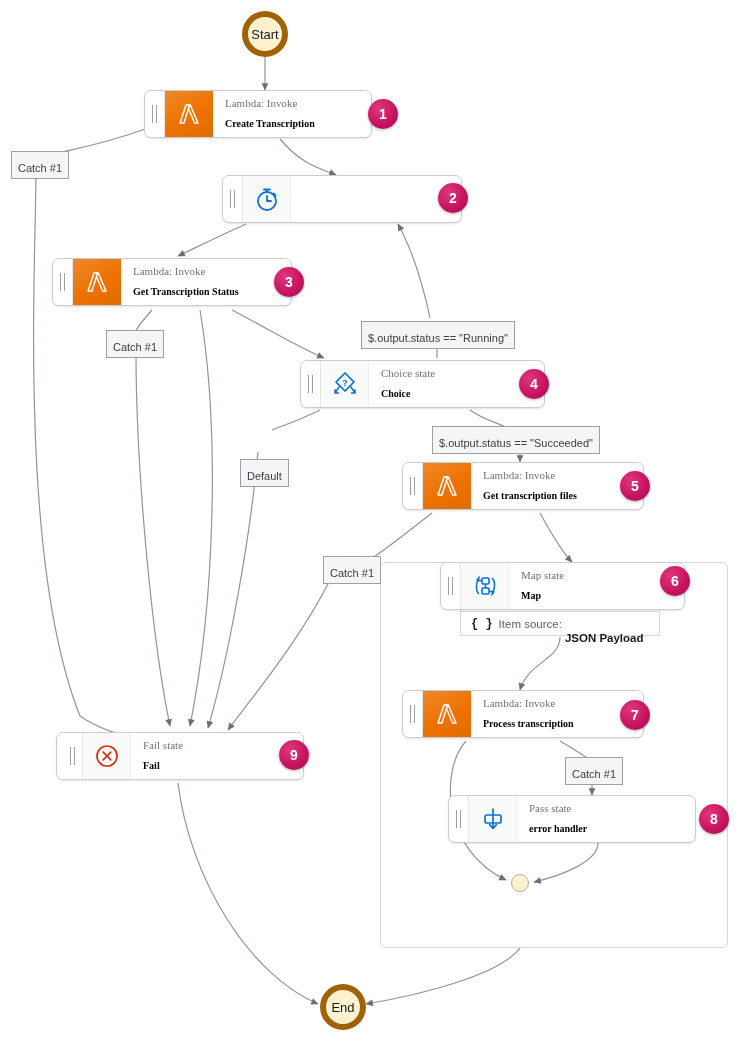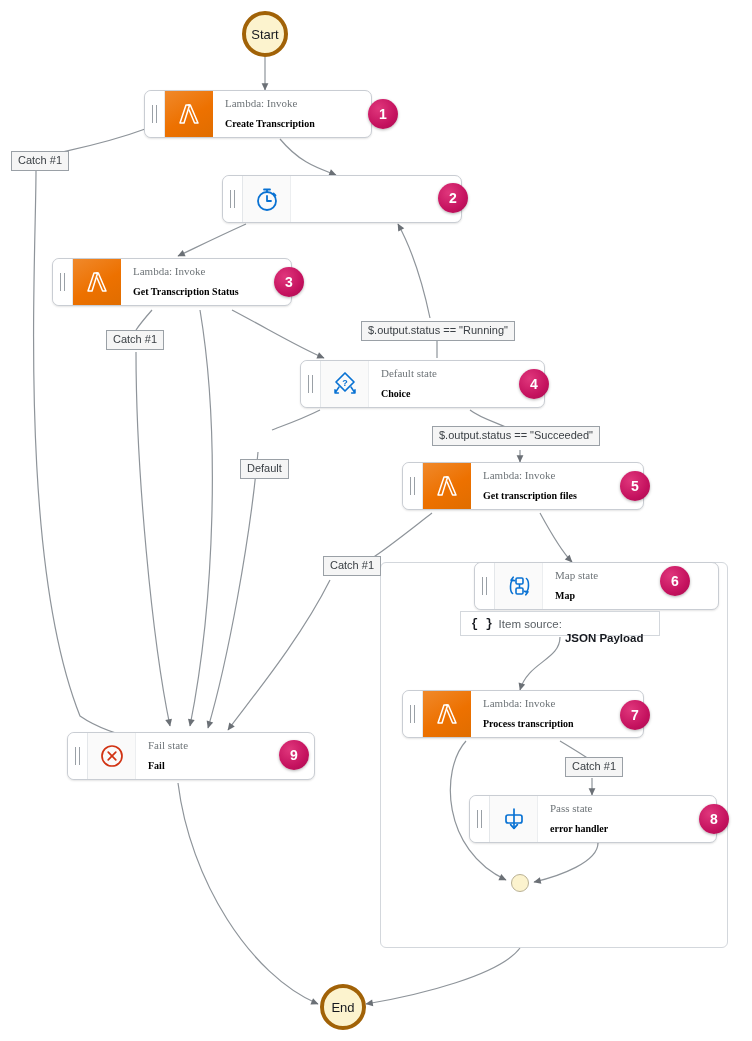--- a/index.html
+++ b/index.html
@@ -22,21 +22,21 @@
     height: 1041px;
     pointer-events: none;
   }
 
   
   .terminal {
     position: absolute;
     width: 46px; height: 46px;
     border-radius: 50%;
     background: #fcf3ce;
-    border: 4px solid #a16207;
+    border: 6px solid #a16207;
     display: flex; align-items: center; justify-content: center;
     font-size: 13px; color: #16191f;
   }
 
   
   .merge-dot {
     position: absolute;
     width: 18px; height: 18px;
     border-radius: 50%;
     background: #fcf3ce;
@@ -138,21 +138,21 @@
   }
   .subrow b { color: #16191f; margin-left: 3px; margin-top: 28px; }
 
   
   .elabel {
     position: absolute;
     background: #f5f5f5;
     border: 1px solid #9aa0a6;
     font-size: 11px;
     color: #3b4045;
-    padding: 2px 6px 3px;
+    padding: 10px 6px 3px;
     white-space: nowrap;
     line-height: 13px;
   }
 </style>
 </head>
 <body>
 
 <div id="canvas">
 
   <svg id="edge-layer" viewBox="0 0 752 1041" xmlns="http://www.w3.org/2000/svg">
@@ -288,21 +288,21 @@
       </div>
     <div class="ibox plain">
       <svg width="30" height="30" viewBox="0 0 30 30">
         <path d="M15,4 L24,13 L15,22 L6,13 Z" fill="none" stroke="#0972d3" stroke-width="1.7" stroke-linejoin="round"></path>
         <text x="15" y="17" font-size="9" fill="#0972d3" text-anchor="middle" font-family="Liberation Sans, sans-serif" font-weight="700">?</text>
         <path d="M9,18 L5,24 M5,24 L8.4,24 M5,24 L5,20.8" stroke="#0972d3" stroke-width="1.5" fill="none" stroke-linecap="round"></path>
         <path d="M21,18 L25,24 M25,24 L21.6,24 M25,24 L25,20.8" stroke="#0972d3" stroke-width="1.5" fill="none" stroke-linecap="round"></path>
       </svg>
     </div>
     <div class="labels">
-      <div class="lbl-type">Default state</div>
+      <div class="lbl-type">Choice state</div>
       <div class="lbl-name">Choice</div>
     </div>
   </div>
   <div class="badge" style="left:519px; top:369px;">
     <span>4</span>
   </div>
 
   <div class="node" style="left:402px; top:462px; width:242px;">
     <div class="grip">
         <i></i>
@@ -315,21 +315,21 @@
     </div>
     <div class="labels">
       <div class="lbl-type">Lambda: Invoke</div>
       <div class="lbl-name">Get transcription files</div>
     </div>
   </div>
   <div class="badge" style="left:620px; top:471px;">
     <span>5</span>
   </div>
 
-  <div class="node" style="left:440px; top:562px; width:245px;margin-left:34px;">
+  <div class="node" style="left:440px; top:562px; width:245px;">
     <div class="grip">
         <i></i>
       </div>
     <div class="ibox plain">
       <svg width="30" height="30" viewBox="0 0 30 30">
         <rect x="12" y="7" width="7" height="6" rx="1.2" fill="none" stroke="#0972d3" stroke-width="1.6"></rect>
         <rect x="12" y="17" width="7" height="6" rx="1.2" fill="none" stroke="#0972d3" stroke-width="1.6"></rect>
         <path d="M15.5,13 L15.5,17" stroke="#0972d3" stroke-width="1.6"></path>
         <path d="M9,9 C6,10 5.5,20 8.6,22.5" fill="none" stroke="#0972d3" stroke-width="1.6" stroke-linecap="round"></path>
         <path d="M9.2,6.2 L7,9.2 L10.6,9.6" fill="none" stroke="#0972d3" stroke-width="1.6" stroke-linejoin="round" stroke-linecap="round"></path>
@@ -364,41 +364,41 @@
     </div>
     <div class="labels">
       <div class="lbl-type">Lambda: Invoke</div>
       <div class="lbl-name">Process transcription</div>
     </div>
   </div>
   <div class="badge" style="left:620px; top:700px;">
     <span>7</span>
   </div>
 
-  <div class="node" style="left:469px; top:795px; width:248px;">
+  <div class="node" style="left:448px; top:795px; width:248px;">
     <div class="grip">
         <i></i>
       </div>
     <div class="ibox plain">
       <svg width="30" height="30" viewBox="0 0 30 30">
         <rect x="7" y="11" width="16" height="8" rx="2" fill="none" stroke="#0972d3" stroke-width="1.7"></rect>
         <path d="M15,5 L15,24" stroke="#0972d3" stroke-width="1.7" stroke-linecap="round"></path>
         <path d="M11.6,20.6 L15,24.4 L18.4,20.6" fill="none" stroke="#0972d3" stroke-width="1.7" stroke-linejoin="round" stroke-linecap="round"></path>
       </svg>
     </div>
     <div class="labels">
       <div class="lbl-type">Pass state</div>
       <div class="lbl-name">error handler</div>
     </div>
   </div>
   <div class="badge" style="left:699px; top:804px;">
     <span>8</span>
   </div>
 
-  <div class="node" style="left:67px; top:732px; width:248px;">
+  <div class="node" style="left:56px; top:732px; width:248px;padding-left:6px;">
     <div class="grip">
         <i></i>
       </div>
     <div class="ibox plain">
       <svg width="30" height="30" viewBox="0 0 30 30">
         <circle cx="15" cy="15" r="10" fill="none" stroke="#d13212" stroke-width="1.7"></circle>
         <path d="M11.2,11.2 L18.8,18.8 M18.8,11.2 L11.2,18.8" stroke="#d13212" stroke-width="1.7" stroke-linecap="round"></path>
       </svg>
     </div>
     <div class="labels">

